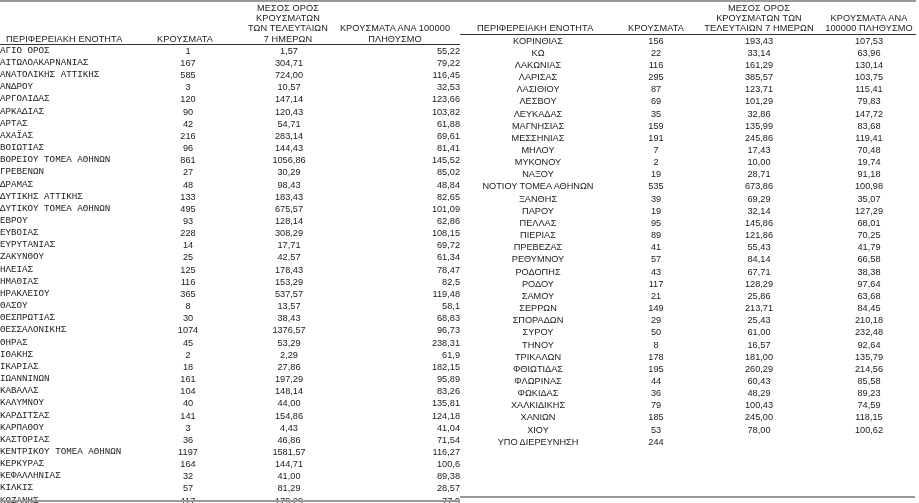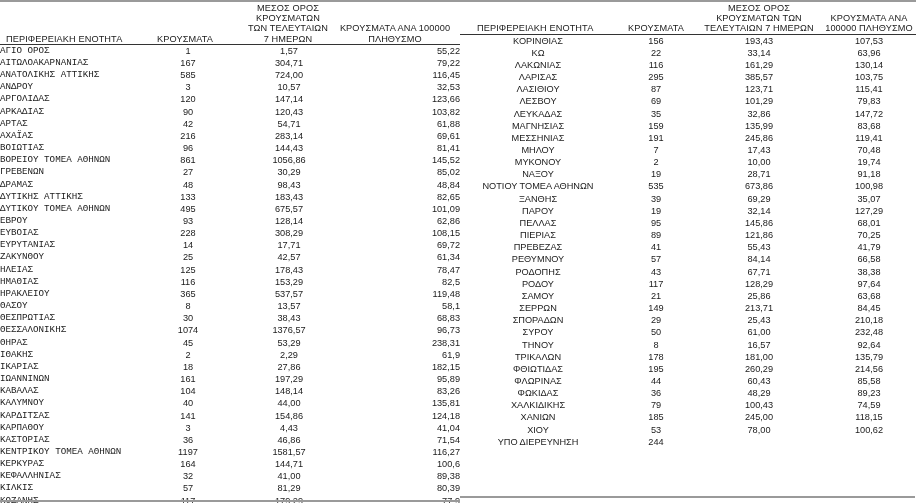--- a/index.html
+++ b/index.html
@@ -259,21 +259,21 @@
         <tr>
           <td class="name">ΚΕΦΑΛΛΗΝΙΑΣ</td>
           <td class="cases">32</td>
           <td class="avg">41,00</td>
           <td class="per">89,38</td>
         </tr>
         <tr>
           <td class="name">ΚΙΛΚΙΣ</td>
           <td class="cases">57</td>
           <td class="avg">81,29</td>
-          <td class="per">80,39</td>
+          <td class="per">28,57</td>
         </tr>
         <tr>
           <td class="name">ΚΟΖΑΝΗΣ</td>
           <td class="cases">117</td>
           <td class="avg">179,29</td>
           <td class="per">77,9</td>
         </tr>
       </tbody>
   </table>
 </div>

